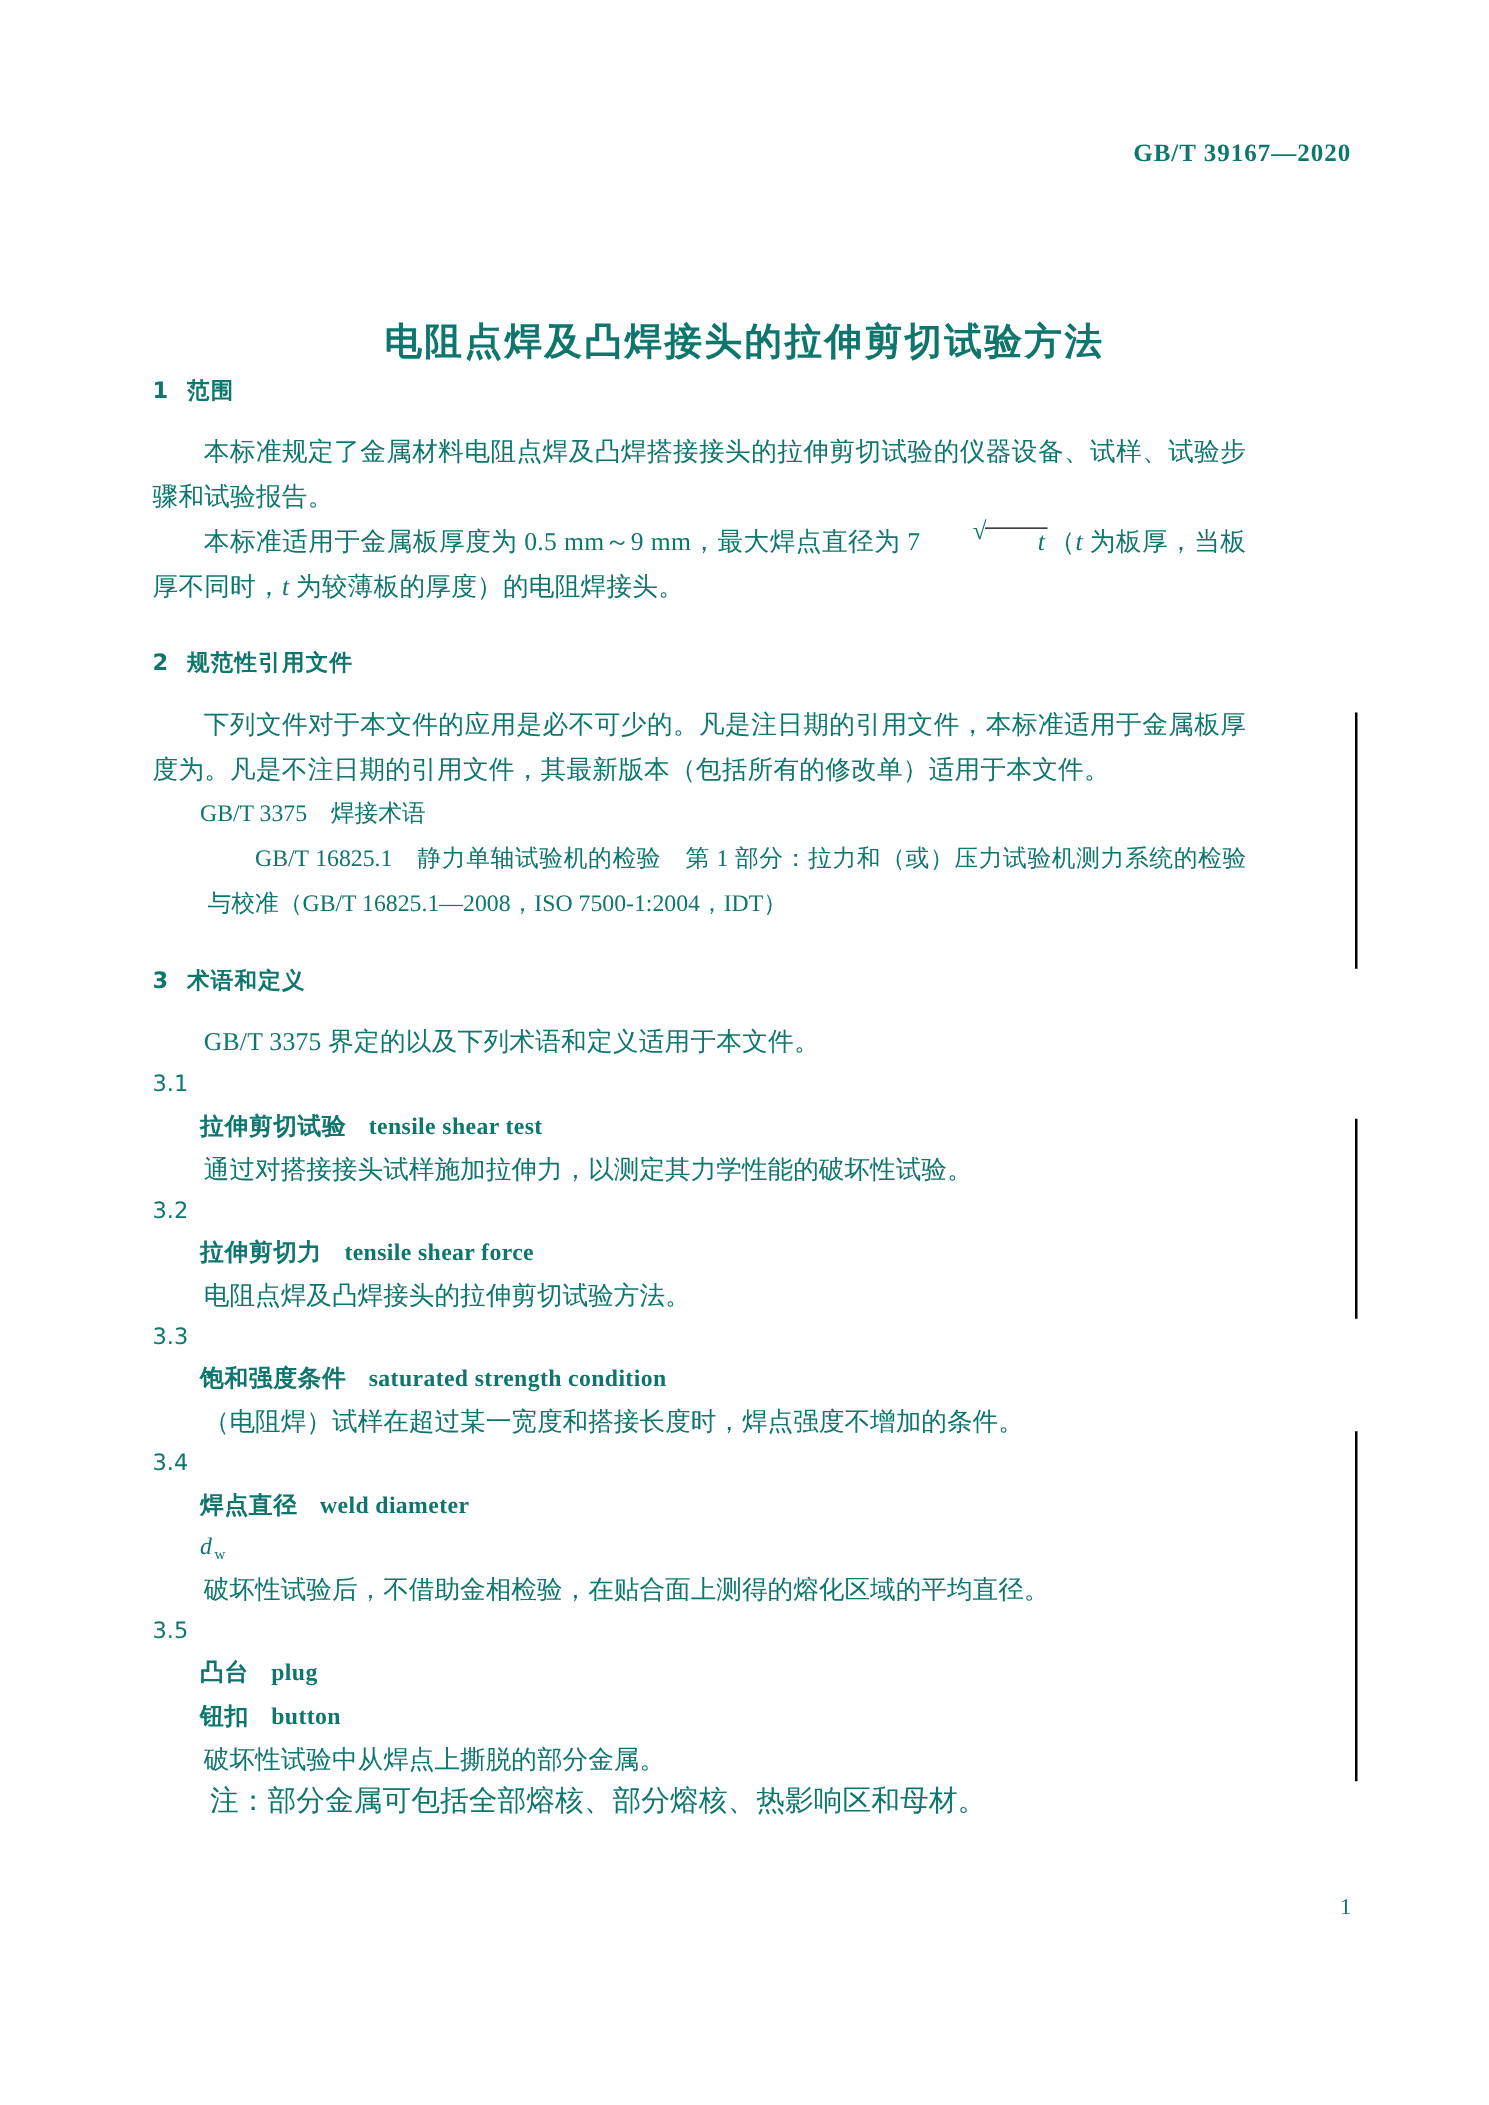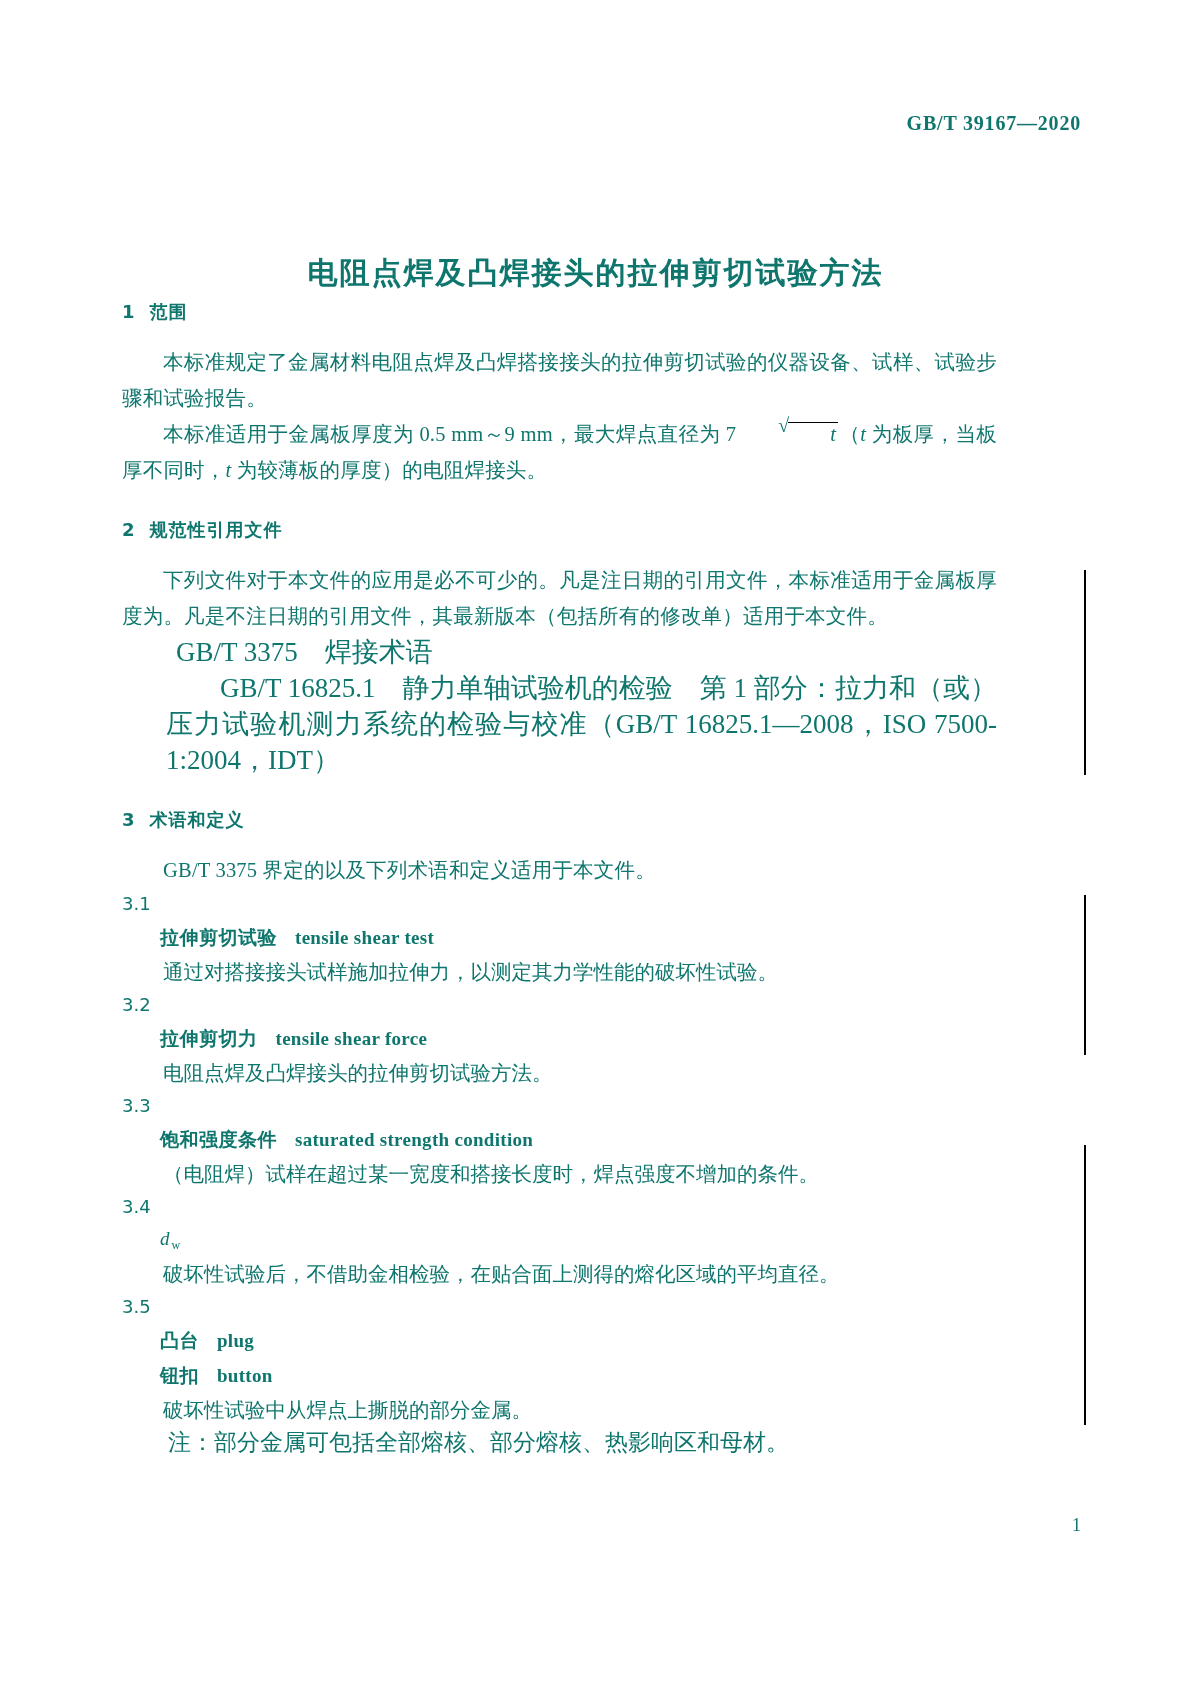--- a/index.html
+++ b/index.html
@@ -65,21 +65,21 @@
     font-size: 20.5px;
     line-height: 36px;
     text-align: justify;
     text-justify: inter-ideograph;
     margin: 0;
     letter-spacing: 0.2px;
   }
   .para.indent { text-indent: 2em; }
 
   .ref-line {
-    font-size: 27px;
+    font-size: 19px;
     line-height: 36px;
     margin: 0;
     padding-left: 2em;
     text-align: justify;
   }
   .ref-line.hang {
     padding-left: 0;
     text-indent: 2em;
     margin-left: 44px;
   }
@@ -225,20 +225,21 @@
 
     <p class="term-num">3.2</p>
     <p class="term-name"><span>拉伸剪切力</span><span class="en">tensile shear force</span></p>
     <p class="term-def">电阻点焊及凸焊接头的拉伸剪切试验方法。</p>
 
     <p class="term-num">3.3</p>
     <p class="term-name"><span>饱和强度条件</span><span class="en">saturated strength condition</span></p>
     <p class="term-def">（电阻焊）试样在超过某一宽度和搭接长度时，焊点强度不增加的条件。</p>
 
     <p class="term-num">3.4</p>
+    <p class="term-name"><span>焊点直径</span><span class="en">weld diameter</span></p>
     <p class="term-sym"><span>d</span><sub>w</sub></p>
     <p class="term-def">破坏性试验后，不借助金相检验，在贴合面上测得的熔化区域的平均直径。</p>
 
     <p class="term-num">3.5</p>
     <p class="term-name"><span>凸台</span><span class="en">plug</span></p>
     <p class="term-name"><span>钮扣</span><span class="en">button</span></p>
     <p class="term-def">破坏性试验中从焊点上撕脱的部分金属。</p>
     <p class="term-note">注：部分金属可包括全部熔核、部分熔核、热影响区和母材。</p>
 
   </div>

